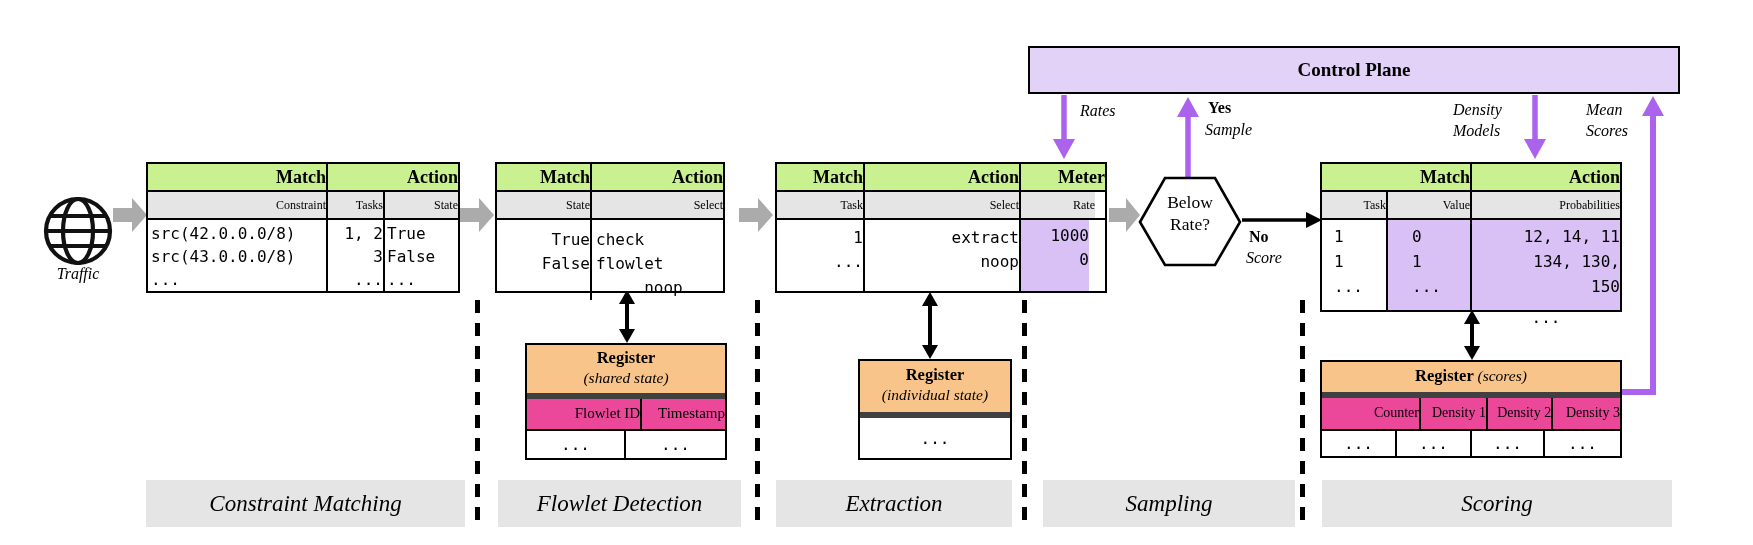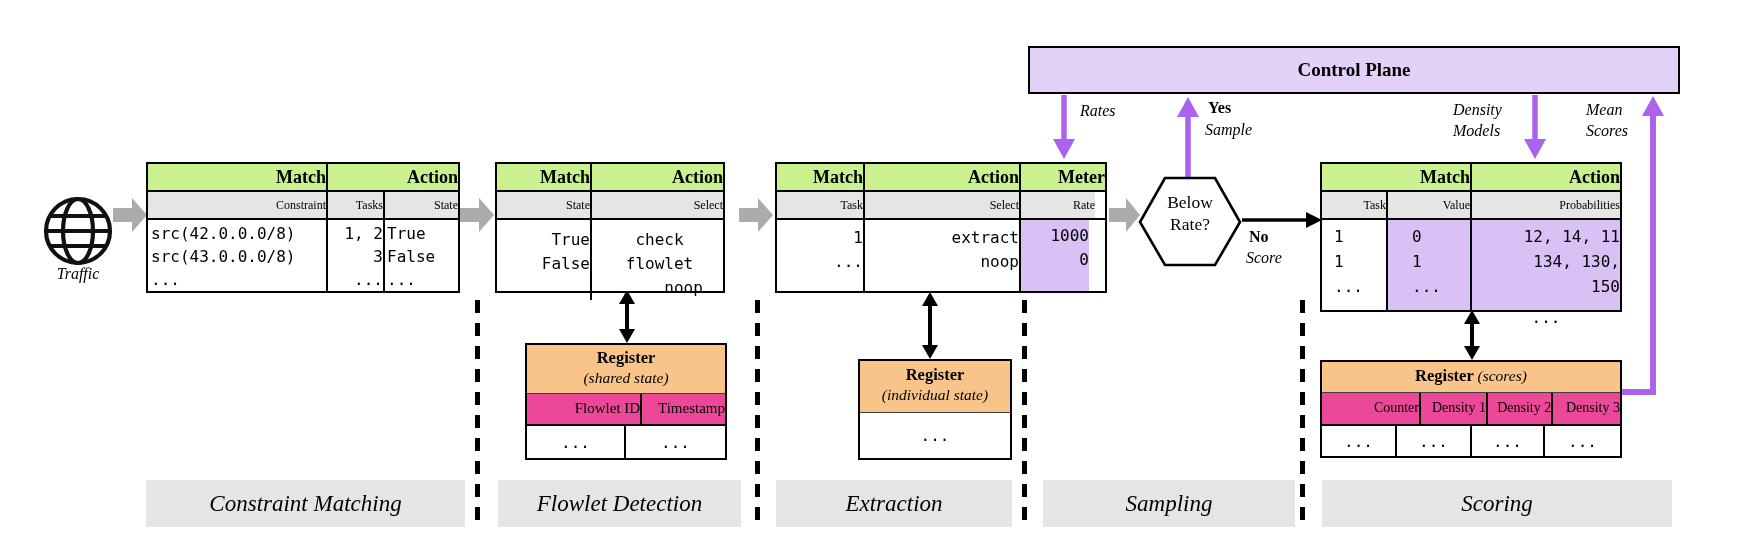--- a/index.html
+++ b/index.html
@@ -13,21 +13,21 @@
   .brow{display:flex;flex:1;}
   .c{box-sizing:border-box;border-right:2px solid #000;text-align:right;overflow:visible;}
   .c.last{border-right:none;}
   .hdr{background:#c9f18f;font-weight:bold;font-size:18px;line-height:26px;}
   .sub{background:#e5e5e5;font-size:12px;line-height:26px;}
   .mono{font-family:"DejaVu Sans Mono",monospace;font-size:16px;line-height:23px;white-space:pre;}
   .purplebg{background:#d9c1f6;}
 
   
   .reg{position:absolute;border:2px solid #000;background:#fff;display:flex;flex-direction:column;}
-  .reg-hdr{background:#f8c489;border-bottom:1px solid #404040;text-align:center;flex:none;}
+  .reg-hdr{background:#f8c489;border-bottom:6px solid #404040;text-align:center;flex:none;}
   .reg-title{font-weight:bold;font-size:16.5px;line-height:20px;}
   .reg-subtitle{font-style:italic;font-size:15.5px;line-height:19px;}
   .reg-sub{display:flex;background:#ec4899;border-bottom:2px solid #000;flex:none;padding-left:32px;}
   .reg-sub .c{font-size:15px;}
   .reg-body{display:flex;flex:1;}
   .dots{font-family:"DejaVu Sans Mono",monospace;font-size:16px;display:flex;
         align-items:center;justify-content:center;}
 
   
   .cp{position:absolute;left:1028px;top:46px;width:648px;height:44px;background:#e2d2f8;
@@ -155,21 +155,21 @@
       <div class="c hdr" style="width:95px">Match</div>
       <div class="c hdr last" style="width:131px">Action</div>
     </div>
     <div class="trow">
       <div class="c sub" style="width:95px">State</div>
       <div class="c sub last" style="width:131px">Select</div>
     </div>
     <div class="brow">
       <div class="c mono" style="width:95px;padding-top:8px;line-height:24px">True
 False</div>
-      <div class="c mono last" style="width:131px;text-align:center;padding:8px 0 0 4px;line-height:24px">check
+      <div class="c mono last" style="width:131px;text-align:left;padding:8px 0 0 4px;line-height:24px">check
 flowlet
      noop</div>
     </div>
   </div>
 
   <div class="tbl" style="left:775px;top:162px;width:328px;height:127px">
     <div class="trow">
       <div class="c hdr" style="width:88px">Match</div>
       <div class="c hdr" style="width:156px">Action</div>
       <div class="c hdr last" style="width:84px">Meter</div>

